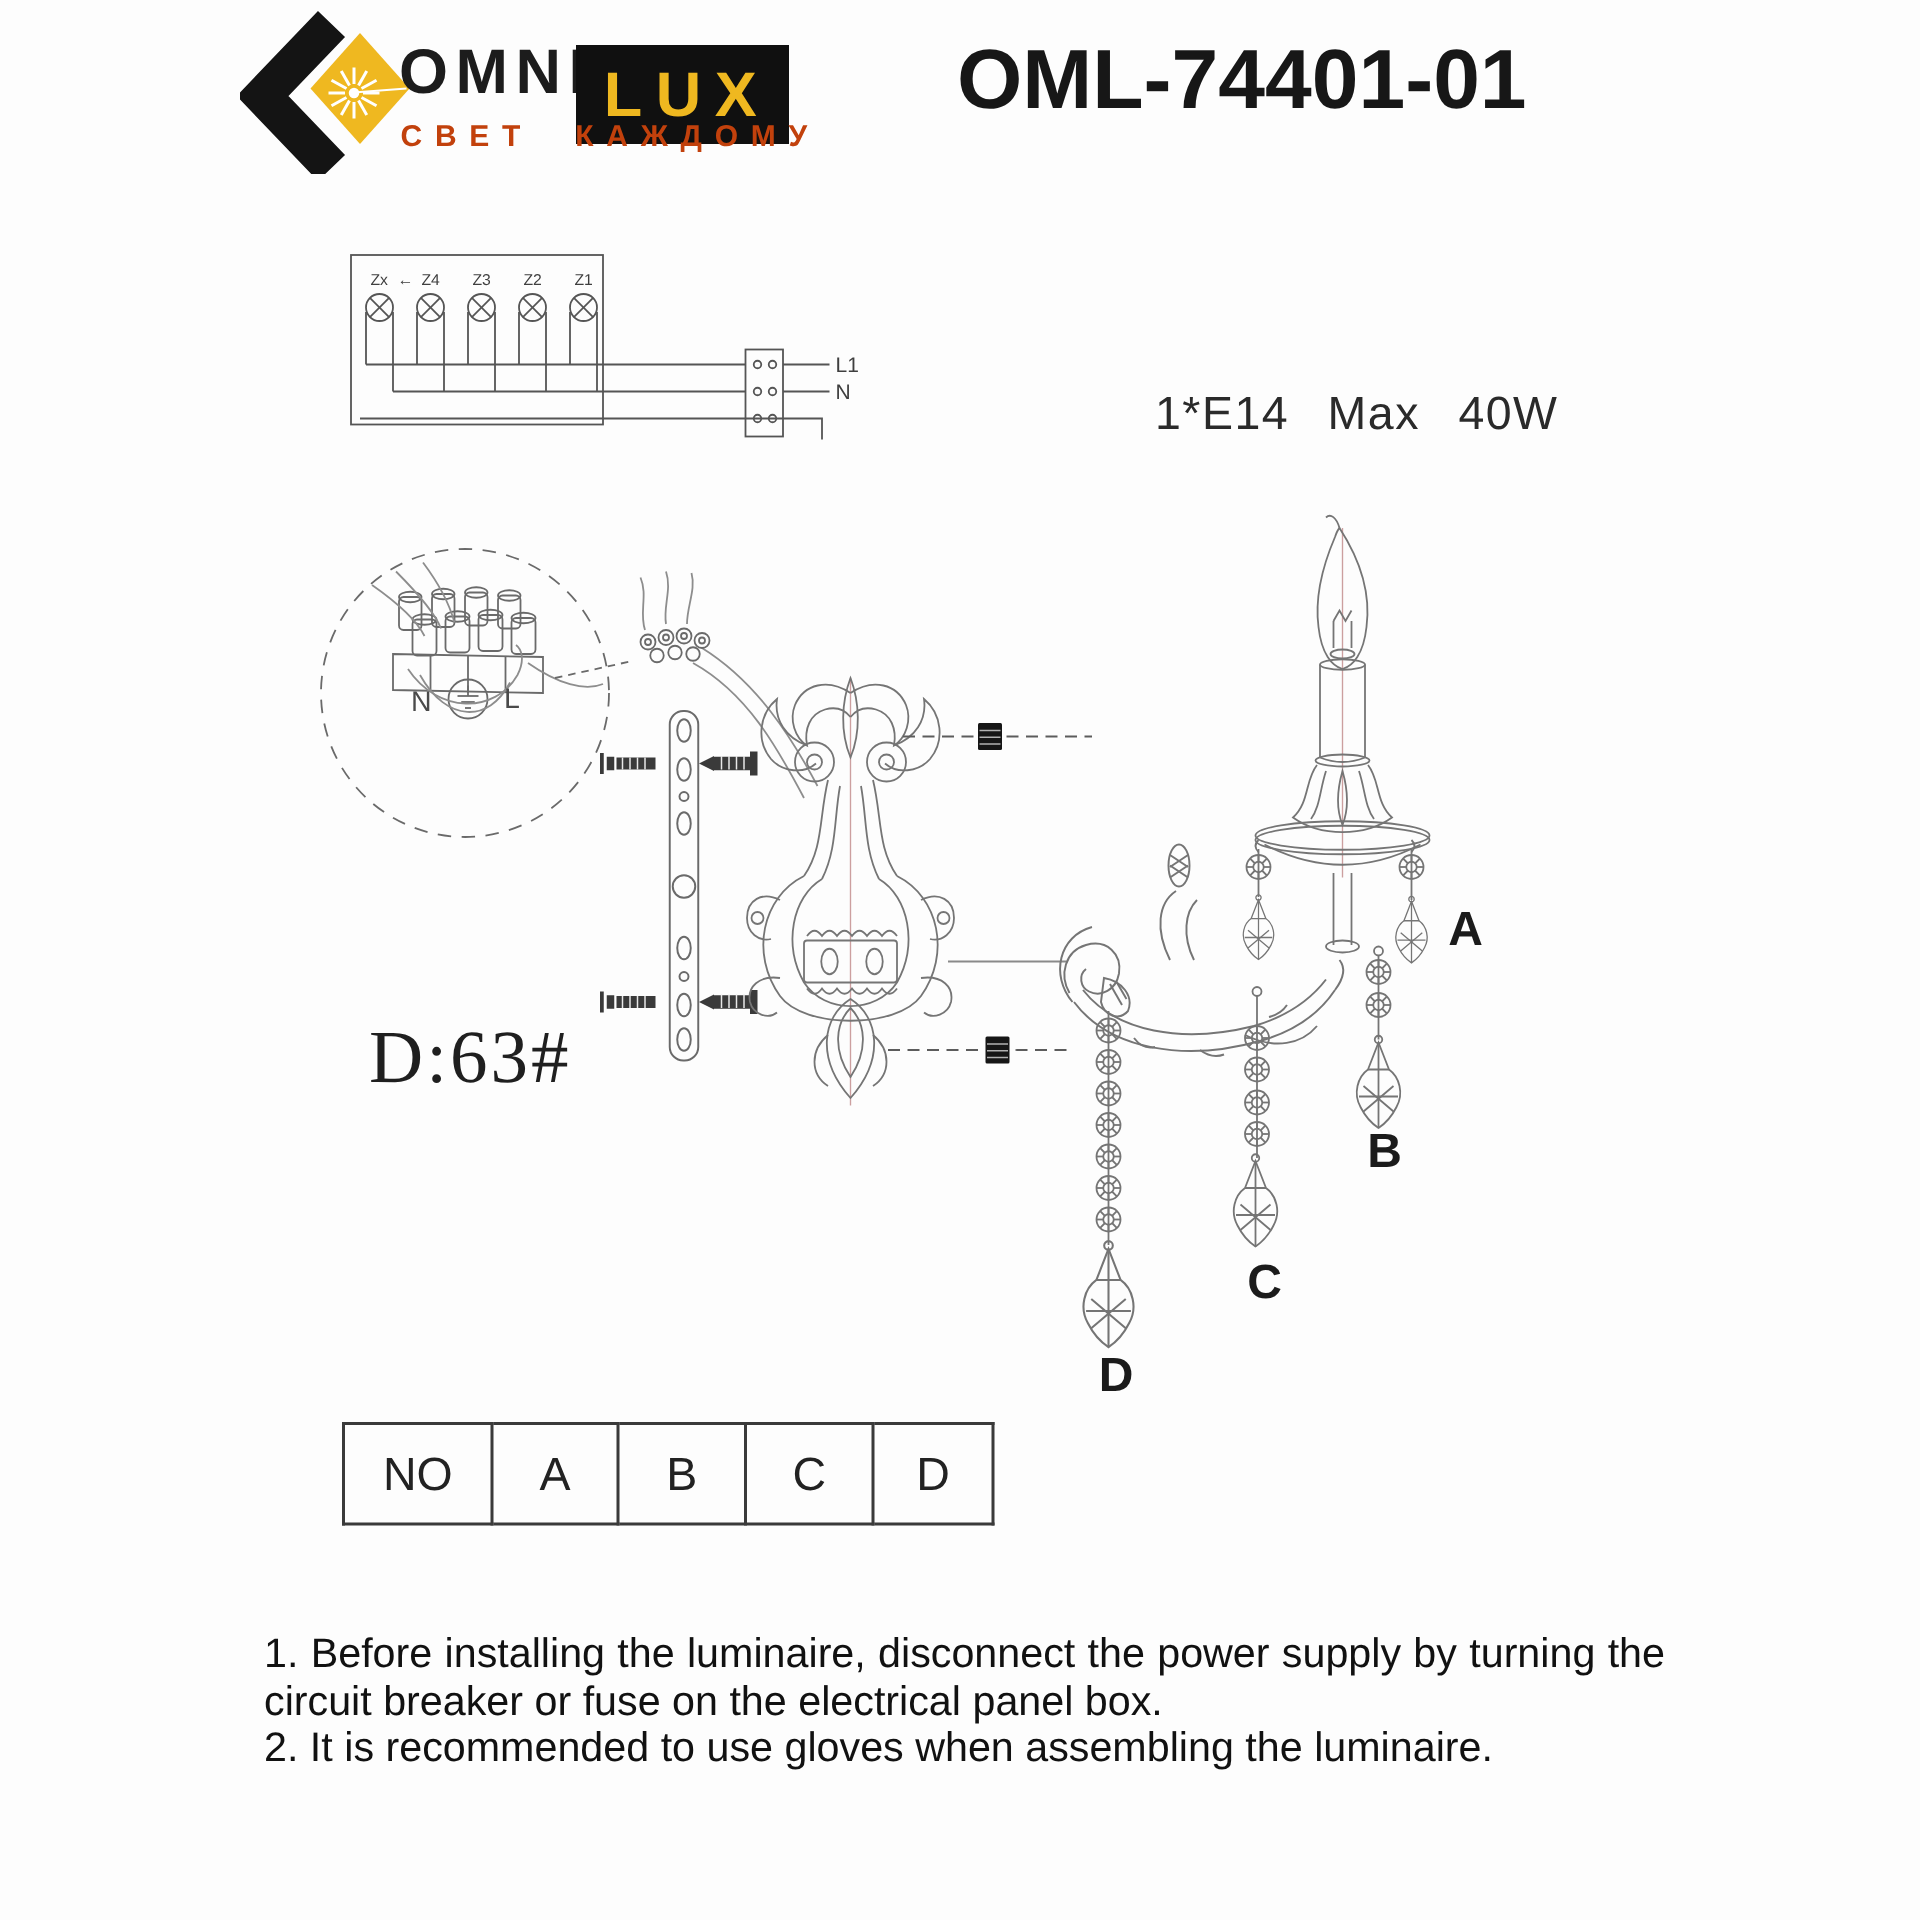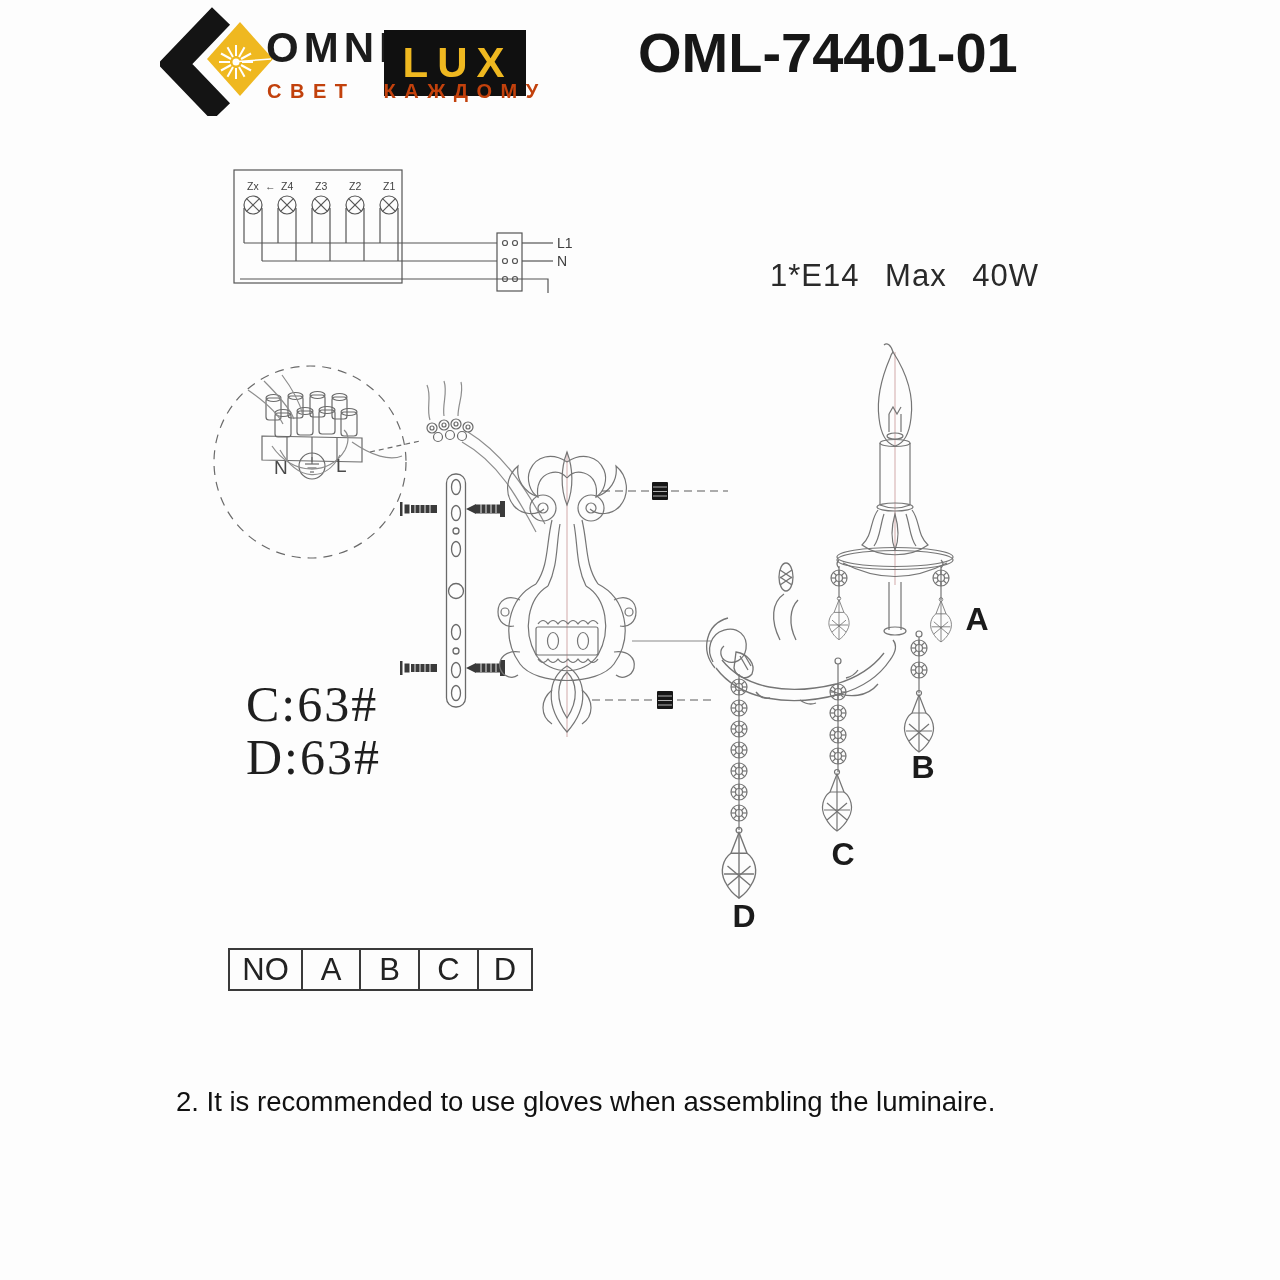--- a/index.html
+++ b/index.html
@@ -22,21 +22,21 @@
   
   .spec{position:absolute;left:770px;top:258px;font-family:Liberation Sans, sans-serif;
     font-size:31px;color:#2a2a2a;letter-spacing:1px;word-spacing:16px;}
   
   .sizes{position:absolute;left:246px;top:678px;font-family:"Liberation Serif",serif;
     font-size:50px;color:#1f1f1f;letter-spacing:2px;}
   .sizes div{height:53px;line-height:53px;}
   
   table.parts{position:absolute;left:228px;top:948px;border-collapse:collapse;
     font-size:31px;color:#222;}
-  table.parts td{border:2px solid #3a3a3a;text-align:center;padding:0;height:39px;}
+  table.parts td{border:2px solid #3a3a3a;text-align:center;padding:13px;height:39px;}
   td.c0{width:71px;} td.c1{width:56px;} td.c2{width:57px;} td.c3{width:57px;} td.c4{width:52px;}
   
   .instructions{position:absolute;left:176px;top:1086px;width:934px;font-size:27.5px;
     line-height:31.5px;color:#111;}
   .instructions p{margin:0;text-align:justify;}
   svg text{font-family:"Liberation Sans",sans-serif;}
   .serifTxt{font-family:"Liberation Serif",serif;}
 </style>
 </head>
 <body>
@@ -436,31 +436,31 @@
 
   <g fill="#1b1b1b" stroke="none" font-size="32" font-weight="700" text-anchor="middle">
     <text x="977" y="630">A</text>
     <text x="923" y="778">B</text>
     <text x="843" y="865">C</text>
     <text x="744" y="927">D</text>
   </g>
 </svg>
 
 <div class="sizes">
-  <div>C:63#</div>
   <div>D:63#</div>
 </div>
 
 <table class="parts">
   <tbody>
   <tr>
     <td class="c0">NO</td>
     <td class="c1">A</td>
     <td class="c2">B</td>
     <td class="c3">C</td>
     <td class="c4">D</td>
   </tr>
   </tbody>
 </table>
 
 <div class="instructions">
+  <p>1. Before installing the luminaire, disconnect the power supply by turning the circuit breaker or fuse on the electrical panel box.</p>
   <p>2. It is recommended to use gloves when assembling the luminaire.</p>
 </div>
 
 </body></html>

